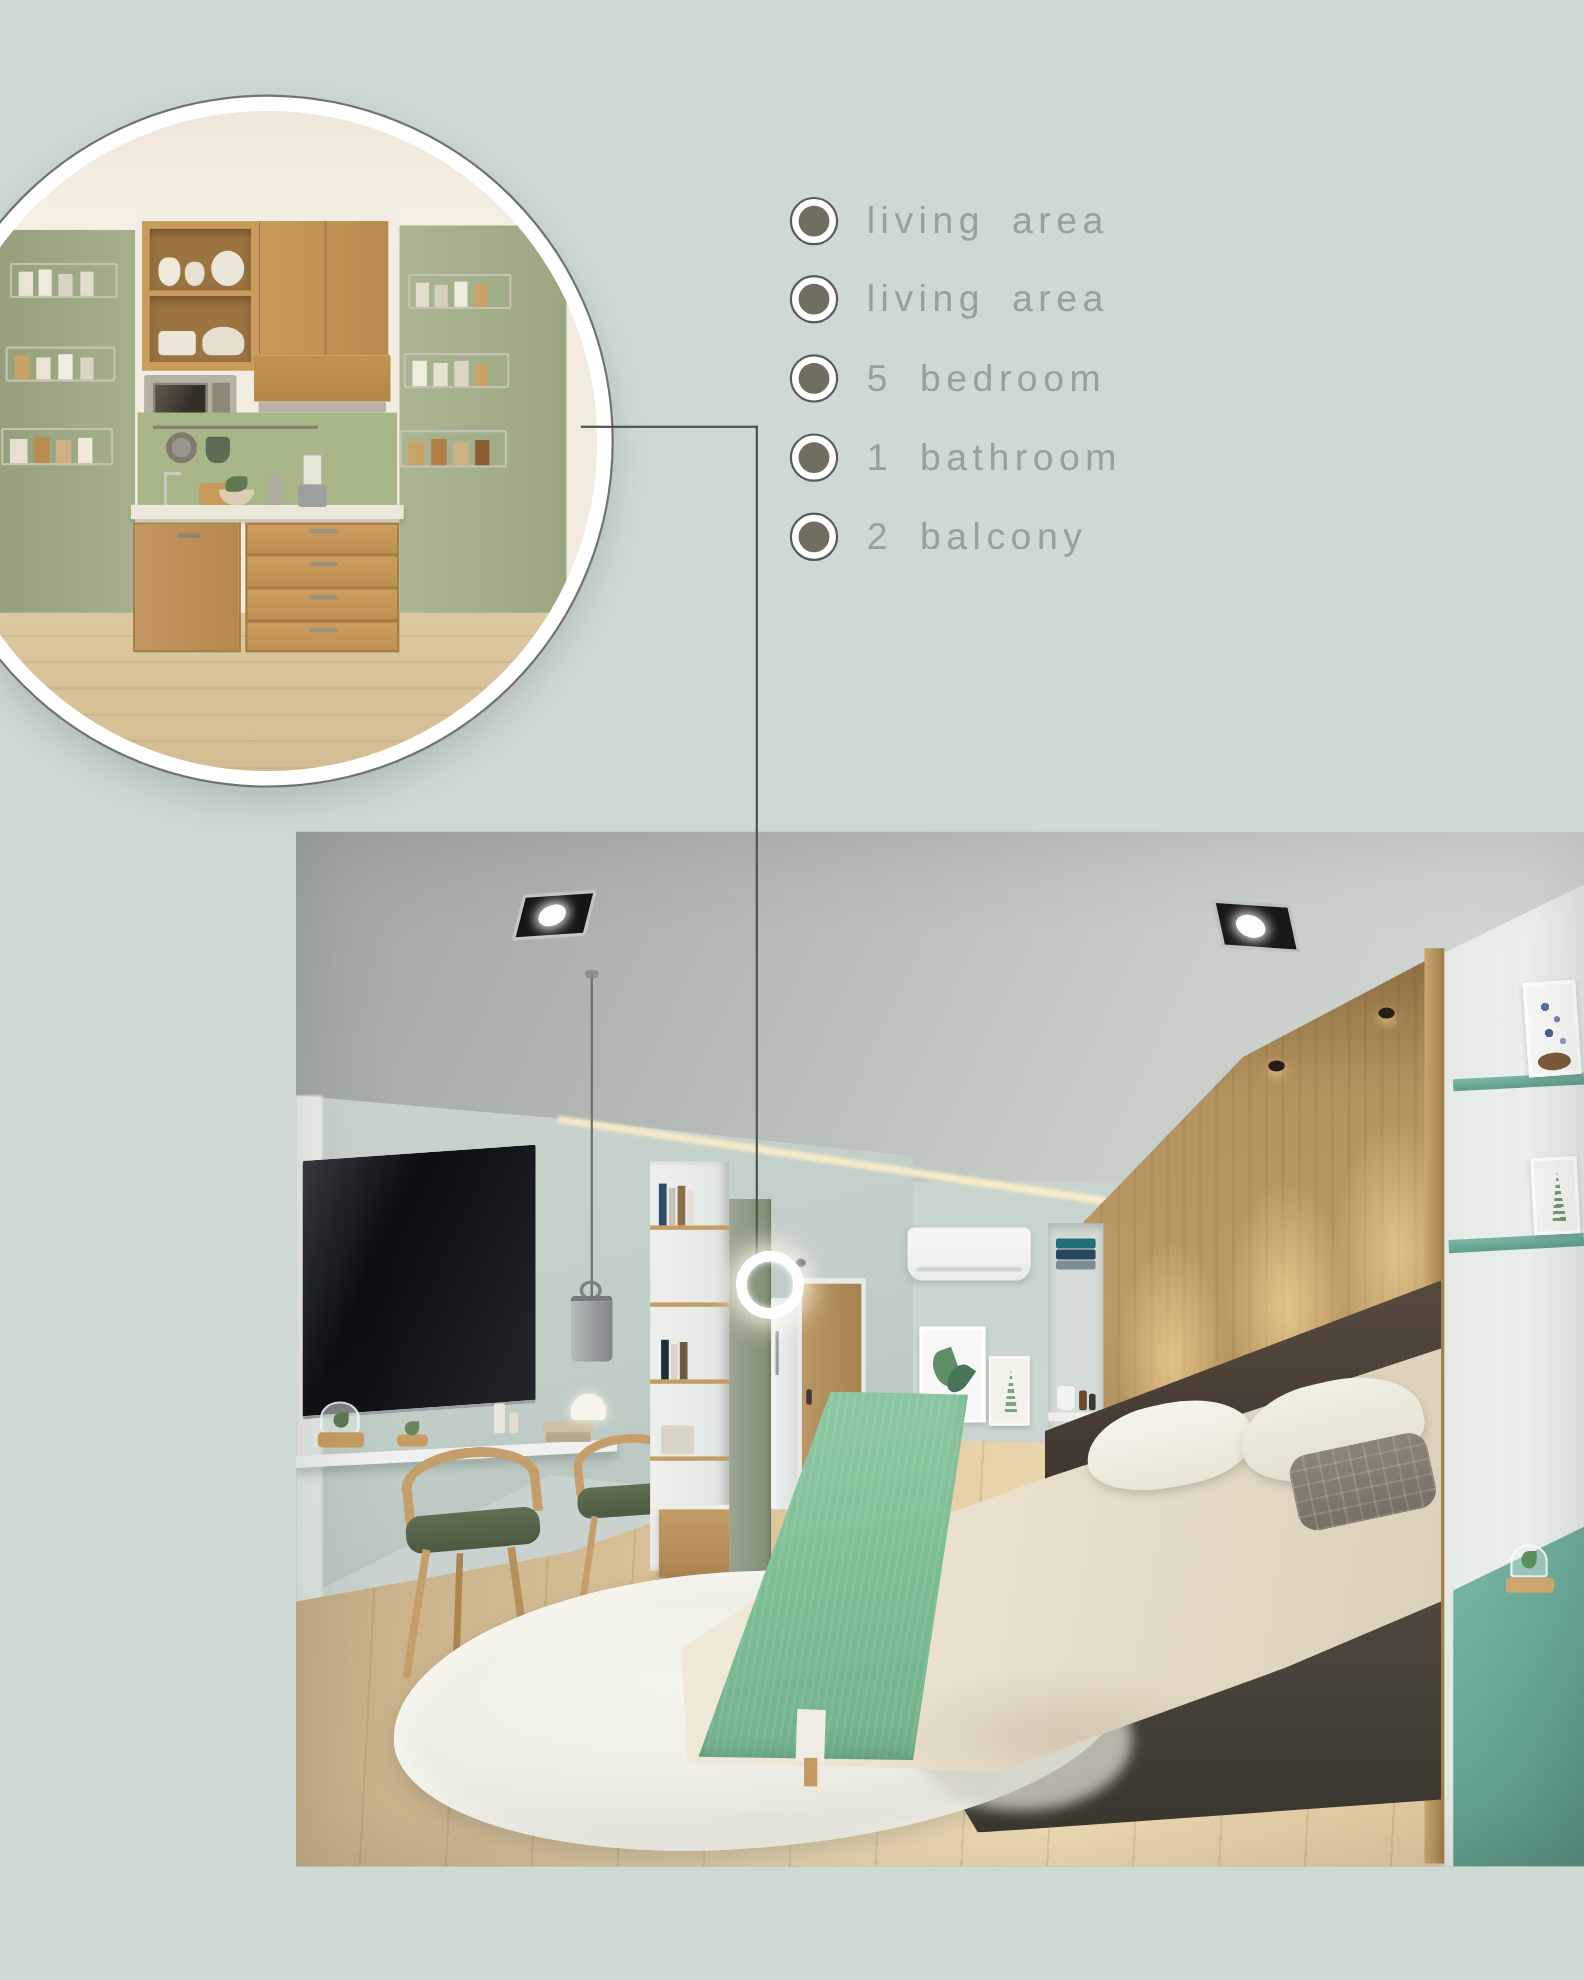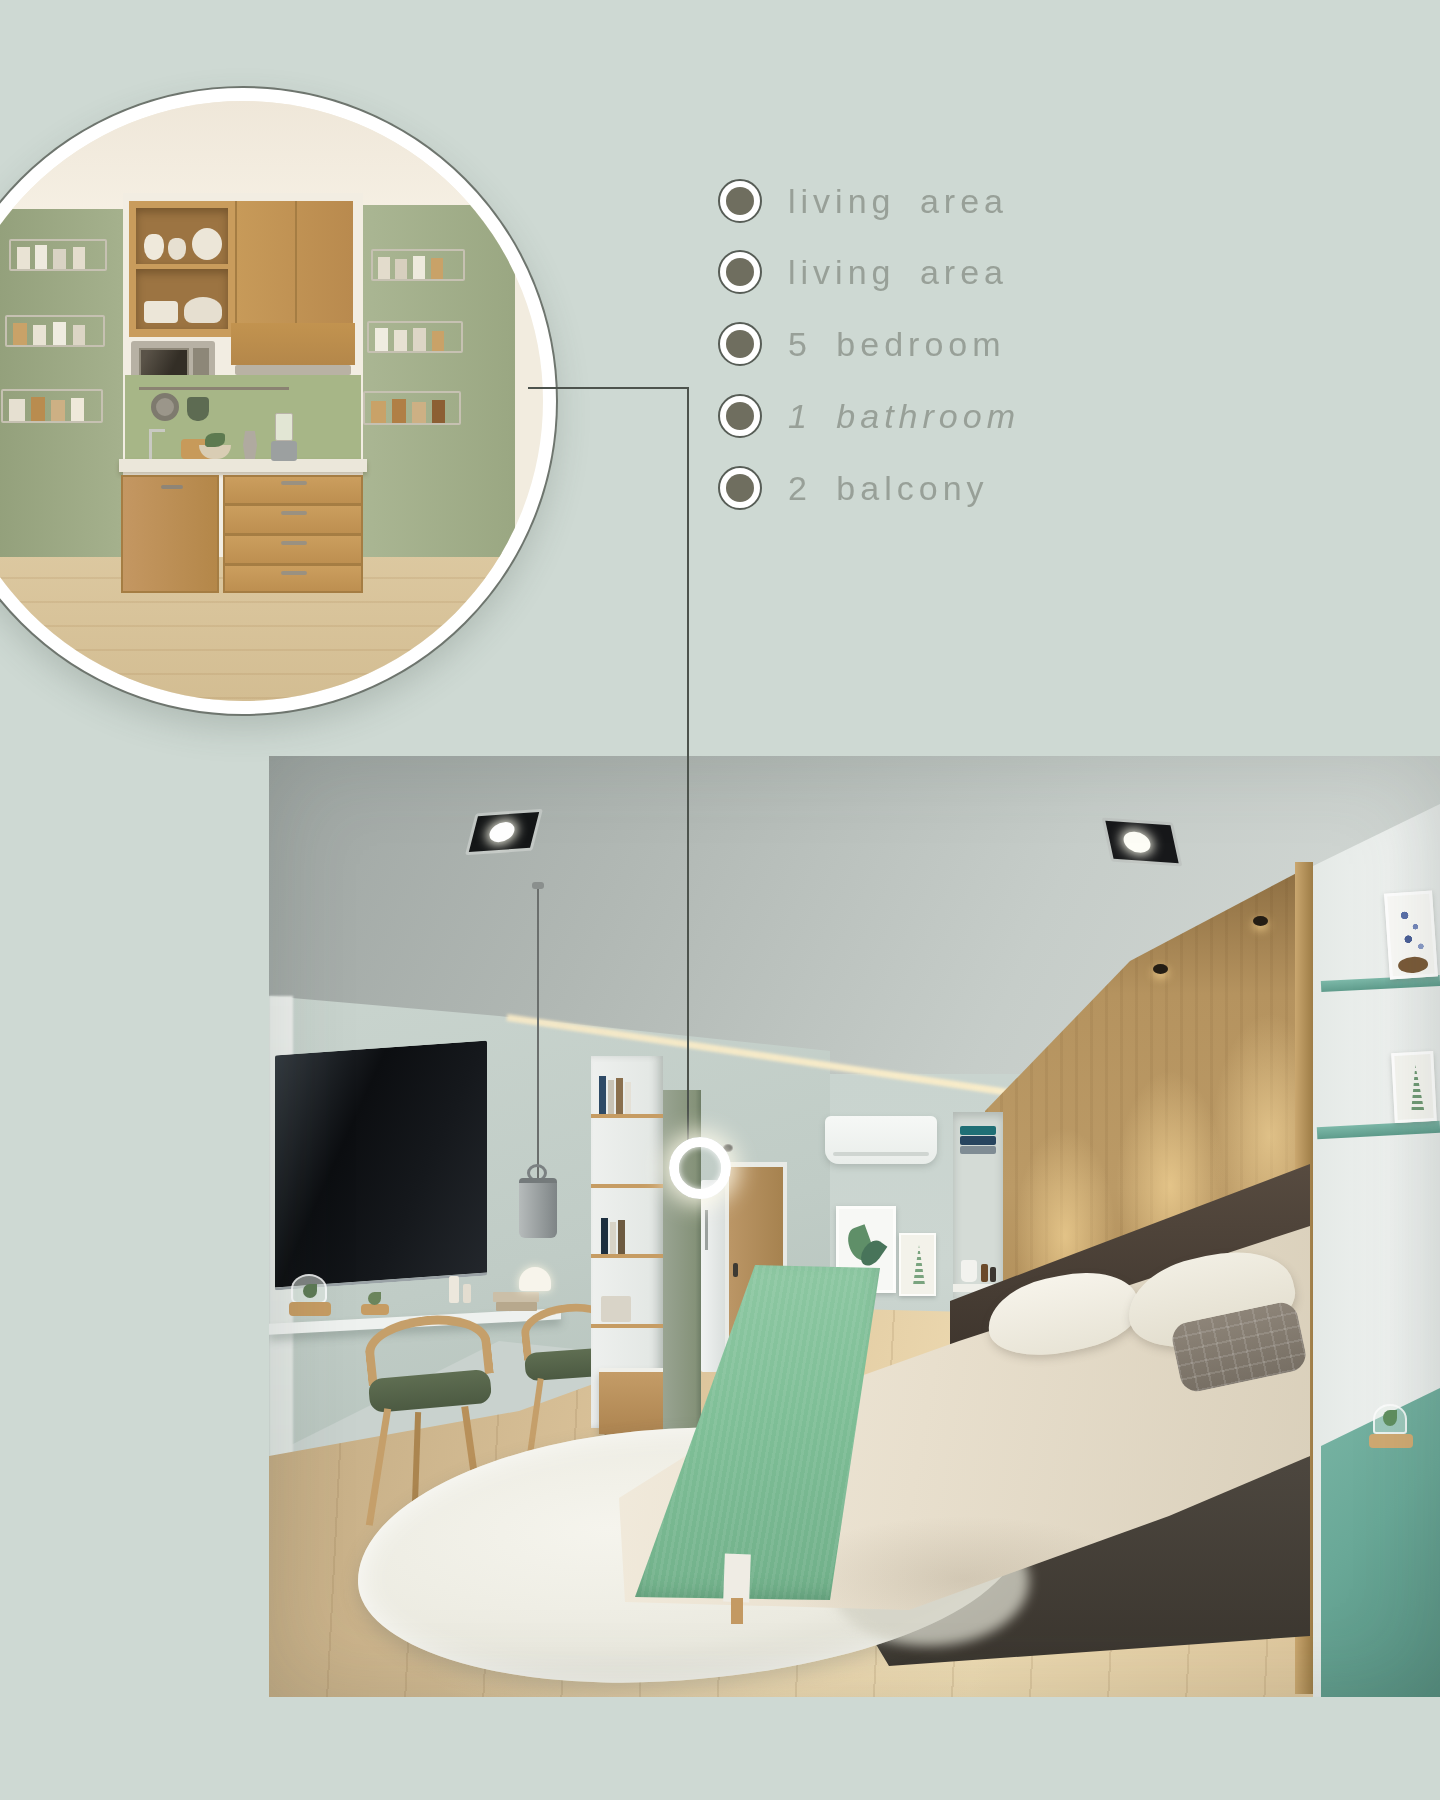--- a/index.html
+++ b/index.html
@@ -408,21 +408,21 @@
           <span class="dot"></span>
         </span>
       <span class="feature-label">living area</span>
     </li>
     <li class="feature-row" style="top:143px;">
       <span class="bullet">
           <span class="dot"></span>
         </span>
       <span class="feature-label">5 bedroom</span>
     </li>
-    <li class="feature-row" style="top:215px;font-style:italic;">
+    <li class="feature-row" style="top:215px;">
       <span class="bullet">
           <span class="dot"></span>
         </span>
       <span class="feature-label">1 bathroom</span>
     </li>
     <li class="feature-row" style="top:287px;">
       <span class="bullet">
           <span class="dot"></span>
         </span>
       <span class="feature-label">2 balcony</span>

